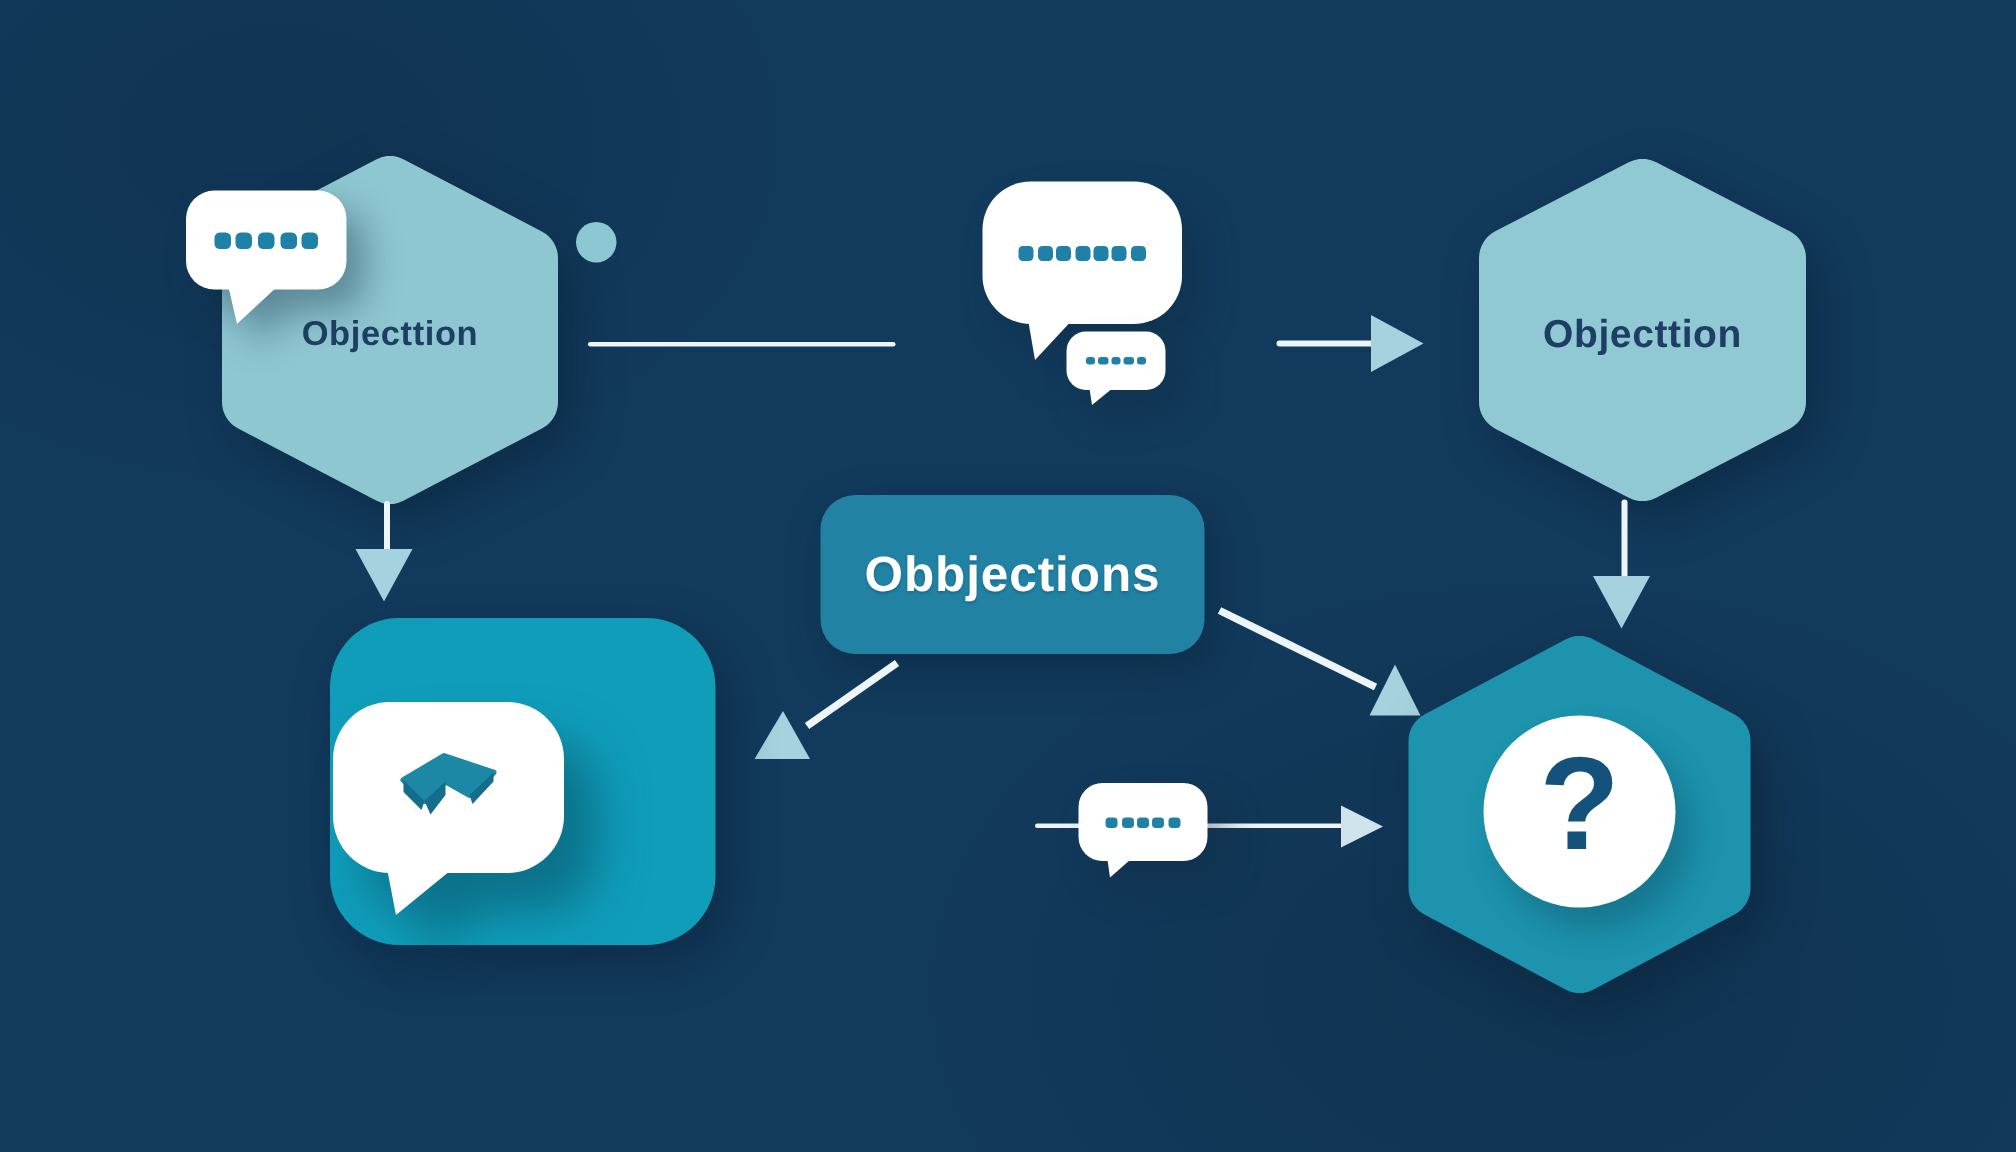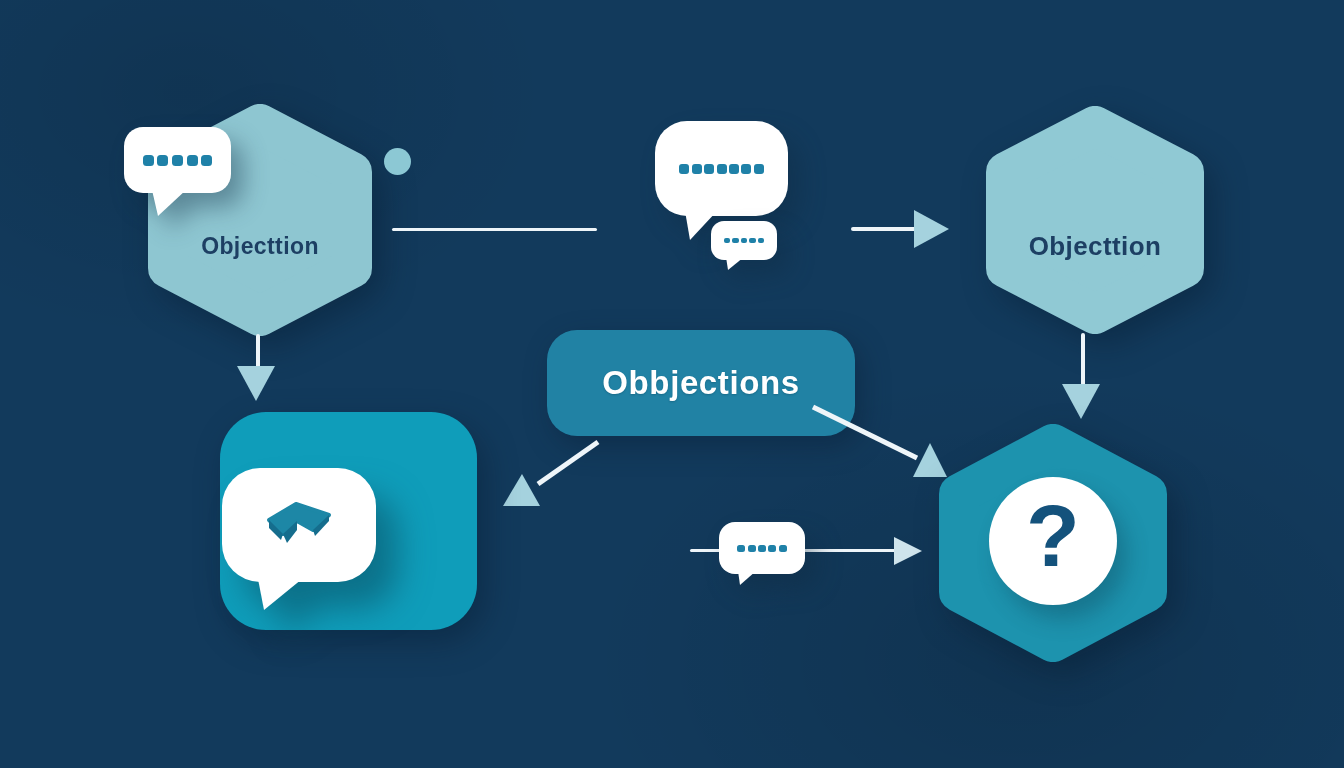--- a/index.html
+++ b/index.html
@@ -12,21 +12,20 @@
       var(--bg-navy,#123a5c);
   }
   .abs{position:absolute;}
   svg{display:block;overflow:visible;}
 
   
   .hex-shadow{filter:drop-shadow(10px 12px 16px rgba(6,24,44,.40));}
   .hex-label{
     text-align:center;font-weight:700;color:var(--text-navy,#1d3f63);
     letter-spacing:.4px;
-    margin-top:24px;
   }
   .lbl-objection{font-size:23px;}
   .lbl-resolution{font-size:26px;}
 
   
   .obj-box{
     background:var(--node-teal,#2182a4);border-radius:30px;
     display:flex;align-items:center;justify-content:center;
     filter:drop-shadow(6px 10px 14px rgba(6,24,44,.35));
   }
@@ -142,21 +141,21 @@
   <div class="abs cline" style="left:256px;top:334px;width:4px;height:37px;"></div>
   <svg class="abs" style="left:237px;top:366px;" width="38" height="35">
     <polygon points="0,0 38,0 19,35" fill="var(--arrow-light,#a5d2de)"></polygon>
   </svg>
 
   <div class="abs cline" style="left:1081px;top:333px;width:4px;height:55px;"></div>
   <svg class="abs" style="left:1062px;top:384px;" width="38" height="35">
     <polygon points="0,0 38,0 19,35" fill="var(--arrow-light,#a5d2de)"></polygon>
   </svg>
 
-  <div class="abs obj-box" style="left:547px;top:330px;width:308px;height:106px;">
+  <div class="abs obj-box" style="left:547px;top:330px;width:256px;height:106px;border-radius:23px;">
     <span>Obbjections</span>
   </div>
 
   <svg class="abs" style="left:498px;top:436px;" width="112" height="76">
     <line x1="100" y1="6" x2="40" y2="48" stroke="var(--line-white,#eef5f9)" stroke-width="5"></line>
     <polygon points="24,38 42,70 5,70" fill="var(--arrow-light,#a5d2de)"></polygon>
   </svg>
 
   <svg class="abs" style="left:805px;top:400px;" width="150" height="82">
     <line x1="8" y1="7" x2="112" y2="58" stroke="var(--line-white,#eef5f9)" stroke-width="5"></line>

